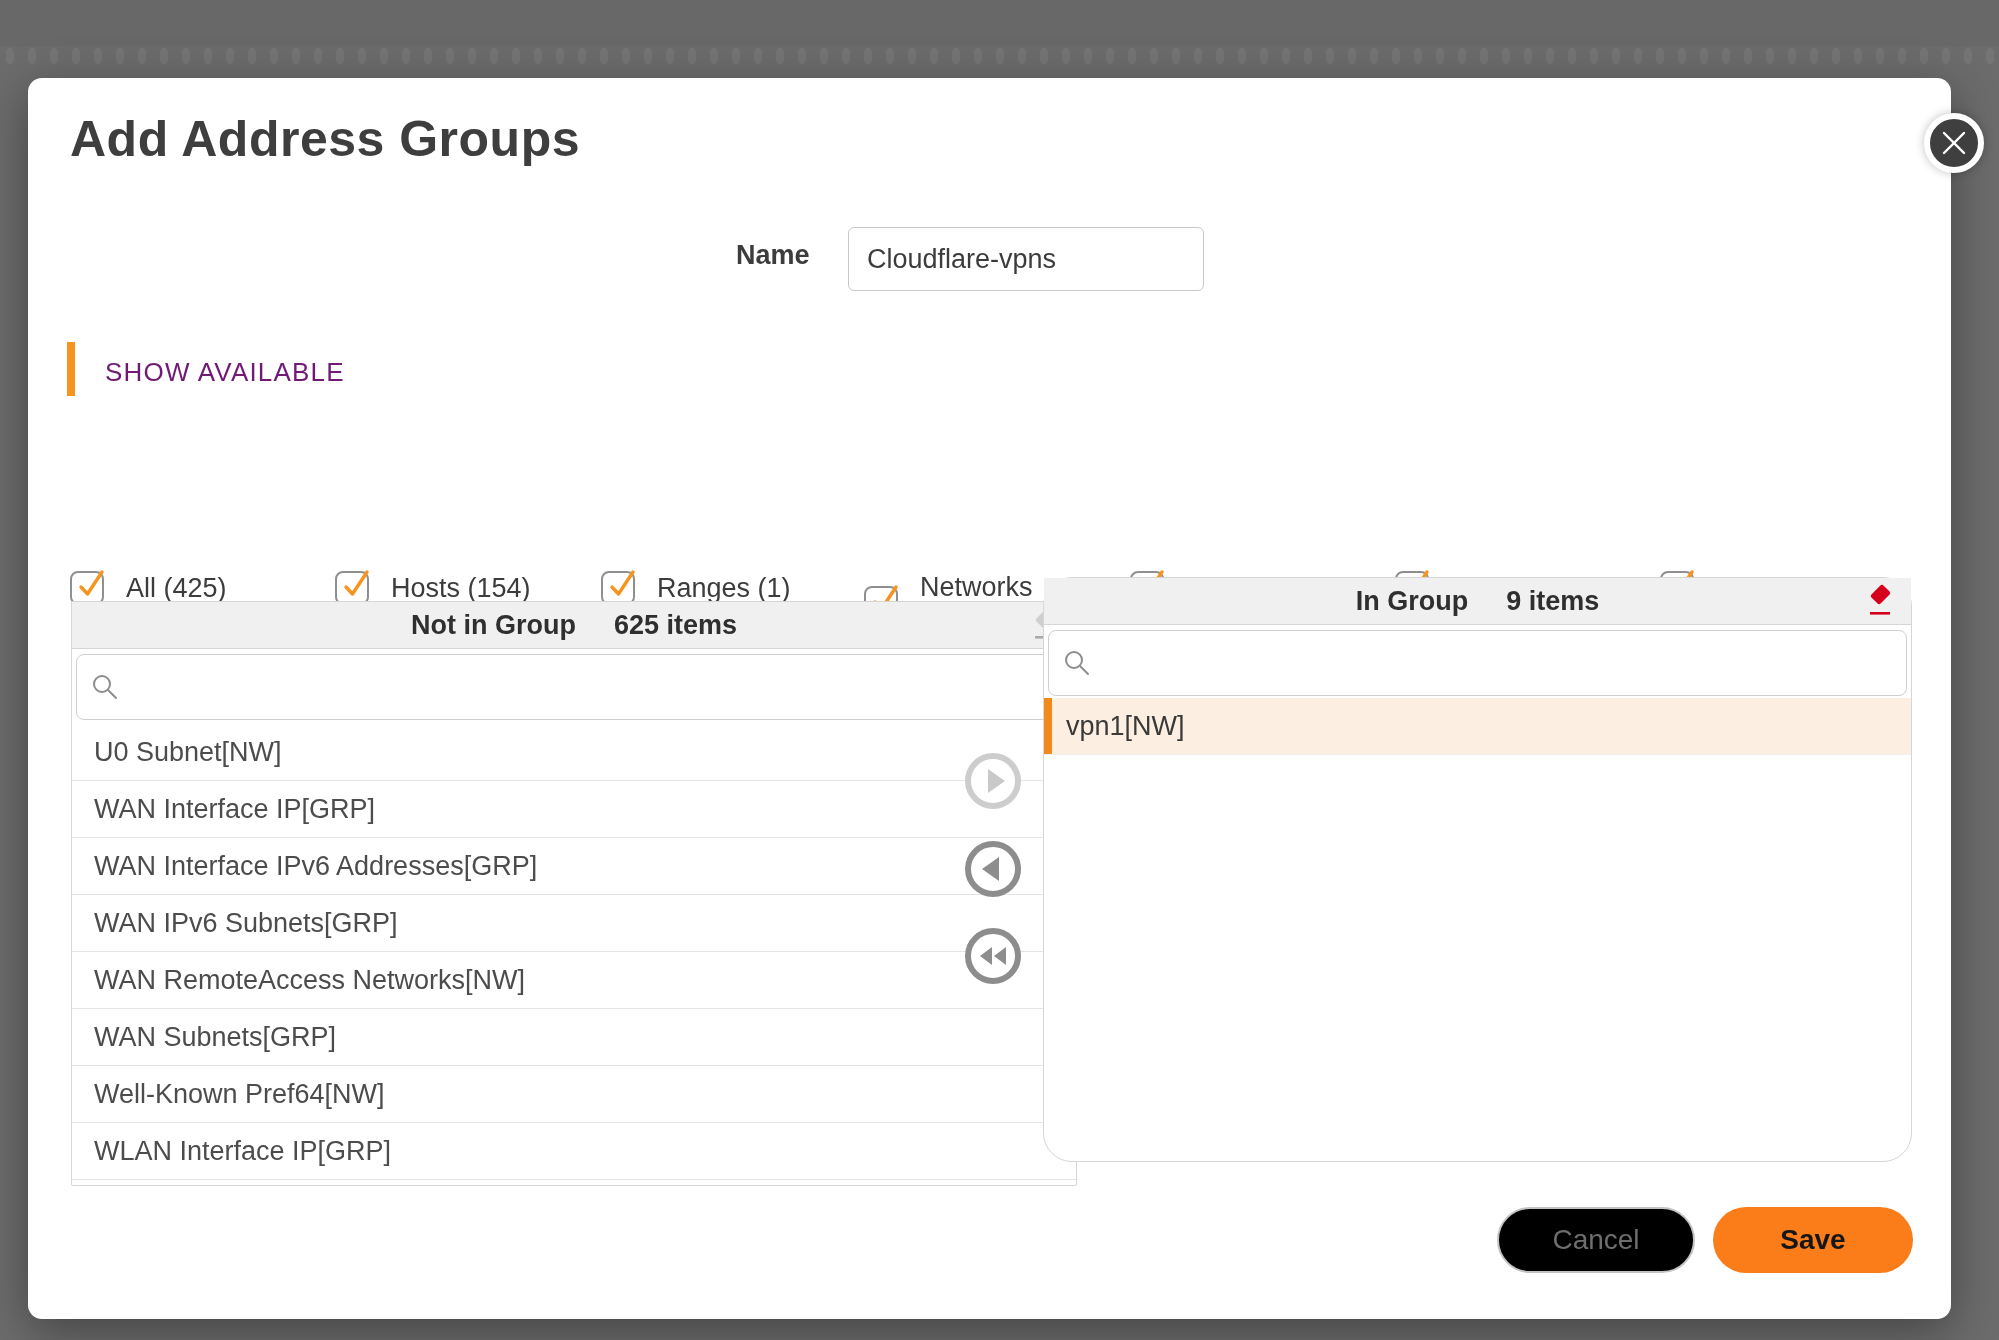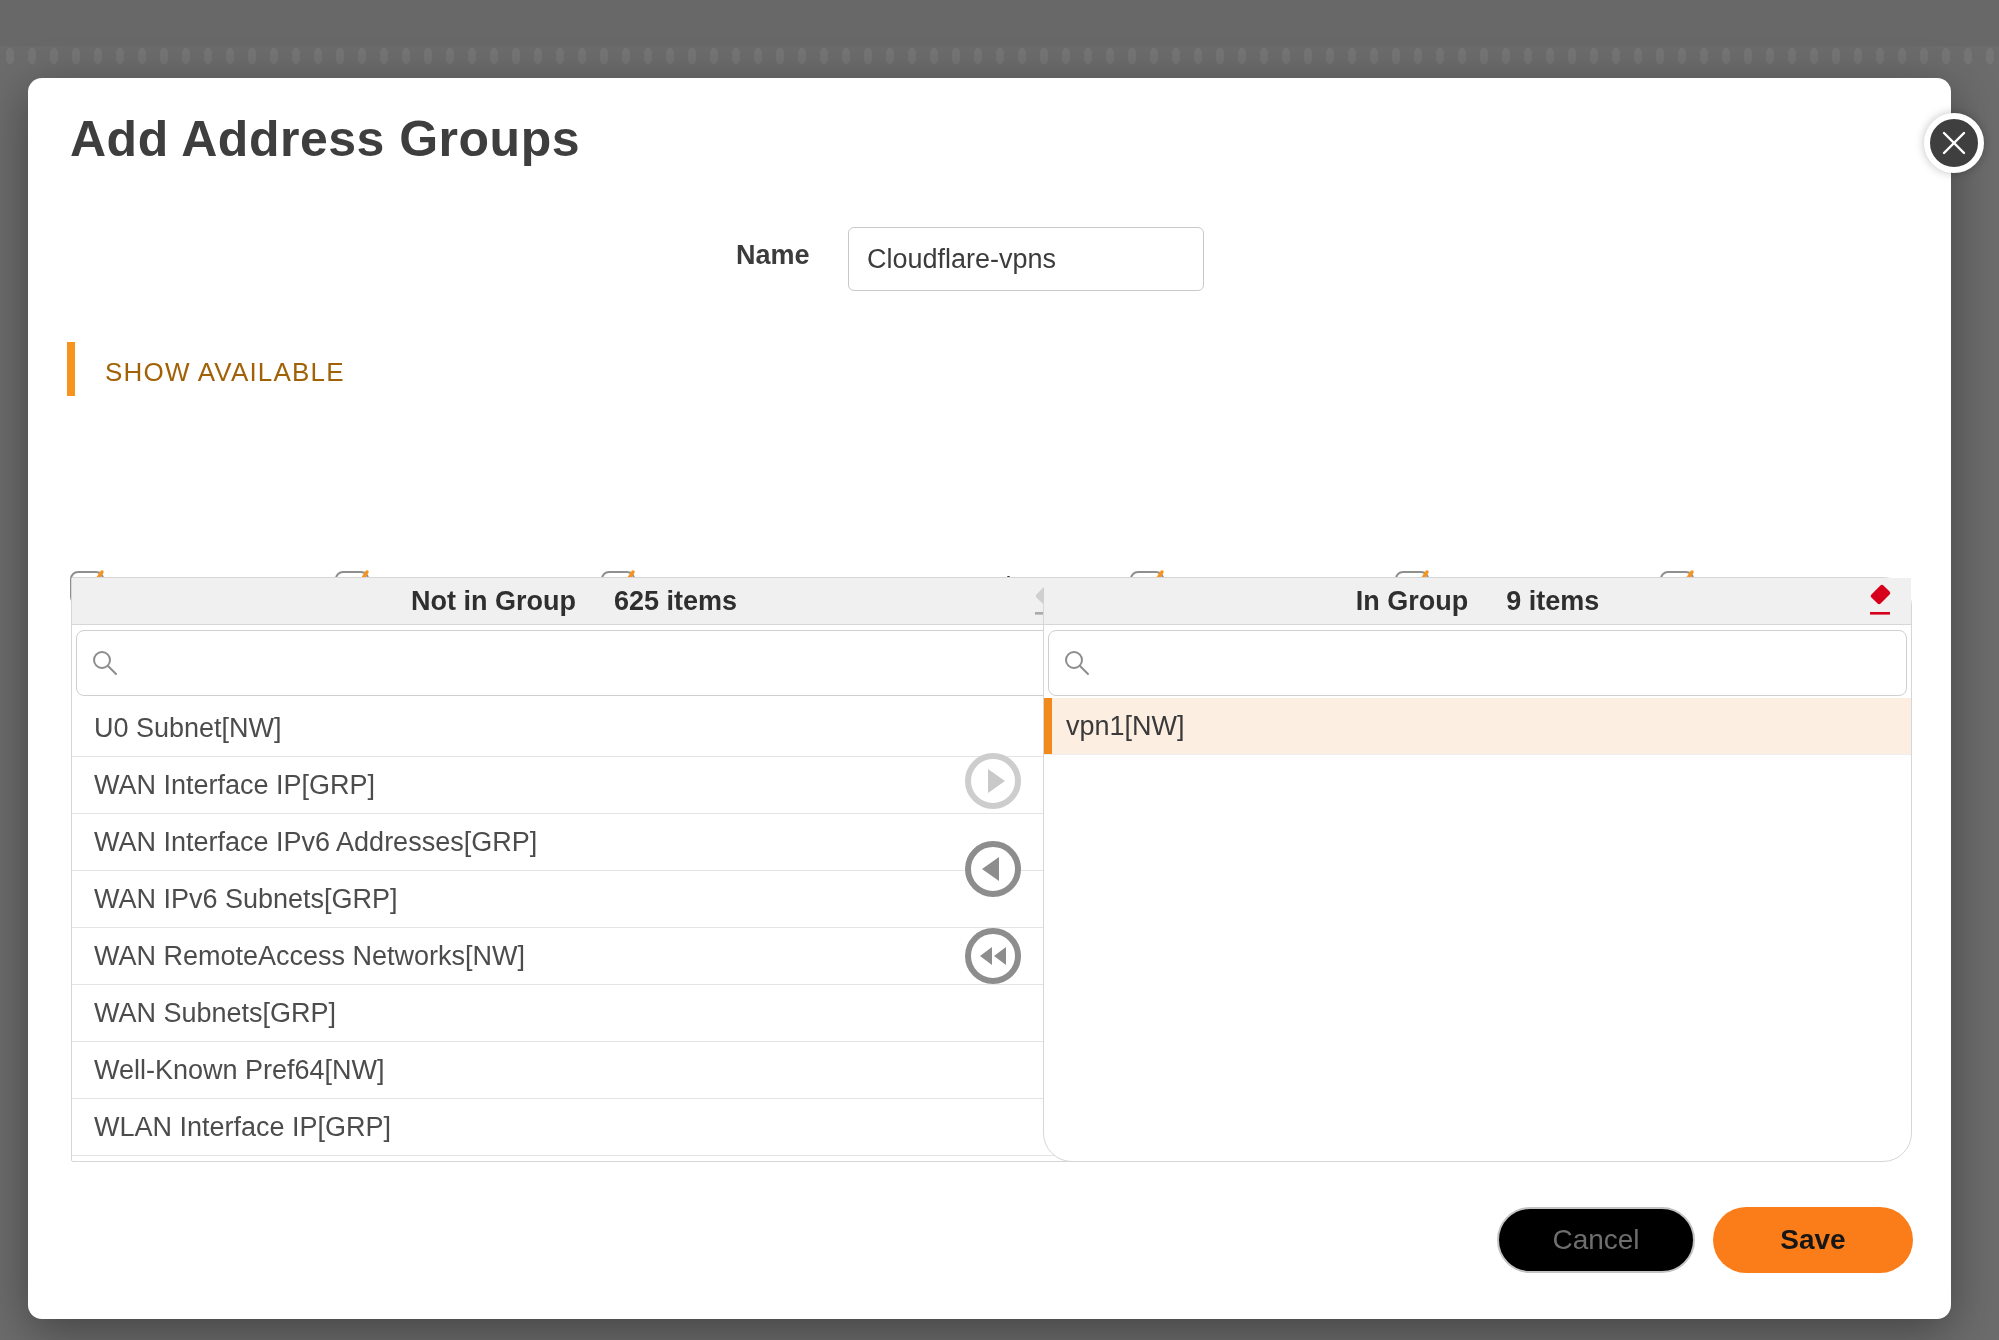--- a/index.html
+++ b/index.html
@@ -24,34 +24,34 @@
     box-shadow:0 0 10px rgba(0,0,0,.25); display:flex; align-items:center; justify-content:center; }
 
   .name-label { position:absolute; left:708px; top:162px; font-size:27px; font-weight:700; color:#3c3c3c; }
   .name-input { position:absolute; left:820px; top:149px; width:356px; height:64px;
     border:1.5px solid #c9c9c9; border-radius:6px; font-size:27px; color:#3c3c3c;
     padding:12px 18px; font-family:inherit; outline:none; }
 
   .section-bar { position:absolute; left:39px; top:264px; width:8px; height:54px;
     background:var(--accent,#f7941e); }
   .section-title { position:absolute; left:77px; top:279px; font-size:26px; font-weight:500;
-    color:#a16207; letter-spacing:1.2px; }
+    color:#701a75; letter-spacing:1.2px; }
 
   .filter { position:absolute; top:493px; display:flex; align-items:center; cursor:pointer; }
   .f0{left:42px} .f1{left:307px} .f2{left:573px} .f3{left:836px}
   .f4{left:1102px} .f5{left:1367px} .f6{left:1632px}
   .cb { width:34px; height:34px; border:2.5px solid #8f8f8f; border-radius:8px;
     background:#fff; flex:0 0 34px; position:relative; }
   .cb svg { position:absolute; left:1px; top:-4px; overflow:visible; }
   .flabel { margin-left:22px; font-size:27px; font-weight:500; color:#3c3c3c; white-space:nowrap; }
   .filter.wrap .flabel { white-space:normal; width:126px; line-height:1.2; }
 
   .panel { position:absolute; top:499px; height:585px; border:1.5px solid #d6d6d6;
     background:#fff; border-radius:2px; }
-  .panel.left  { left:43px;  width:1006px; }
+  .panel.left  { left:43px;  width:1006px;margin-top:24px; }
   .panel.right { left:1015px; width:869px;border-radius:29px; }
   .panel header { position:relative; height:47px; background:#f0f0f0;
     border-bottom:1.5px solid #d6d6d6; display:flex; align-items:center; justify-content:center; gap:38px; }
   .ptitle, .pcount { font-size:27px; font-weight:700; color:#2f2f2f; }
   .eraser { position:absolute; right:14px; top:6px; width:34px; height:36px; cursor:pointer; }
 
   .searchbox { position:absolute; left:4px; right:4px; top:52px; height:66px;
     border:1.5px solid #cfcfcf; border-radius:8px; background:#fff;
     display:flex; align-items:center; padding:0 14px; }
   .searchbox input { border:none; outline:none; flex:1; height:100%; font-size:26px;

